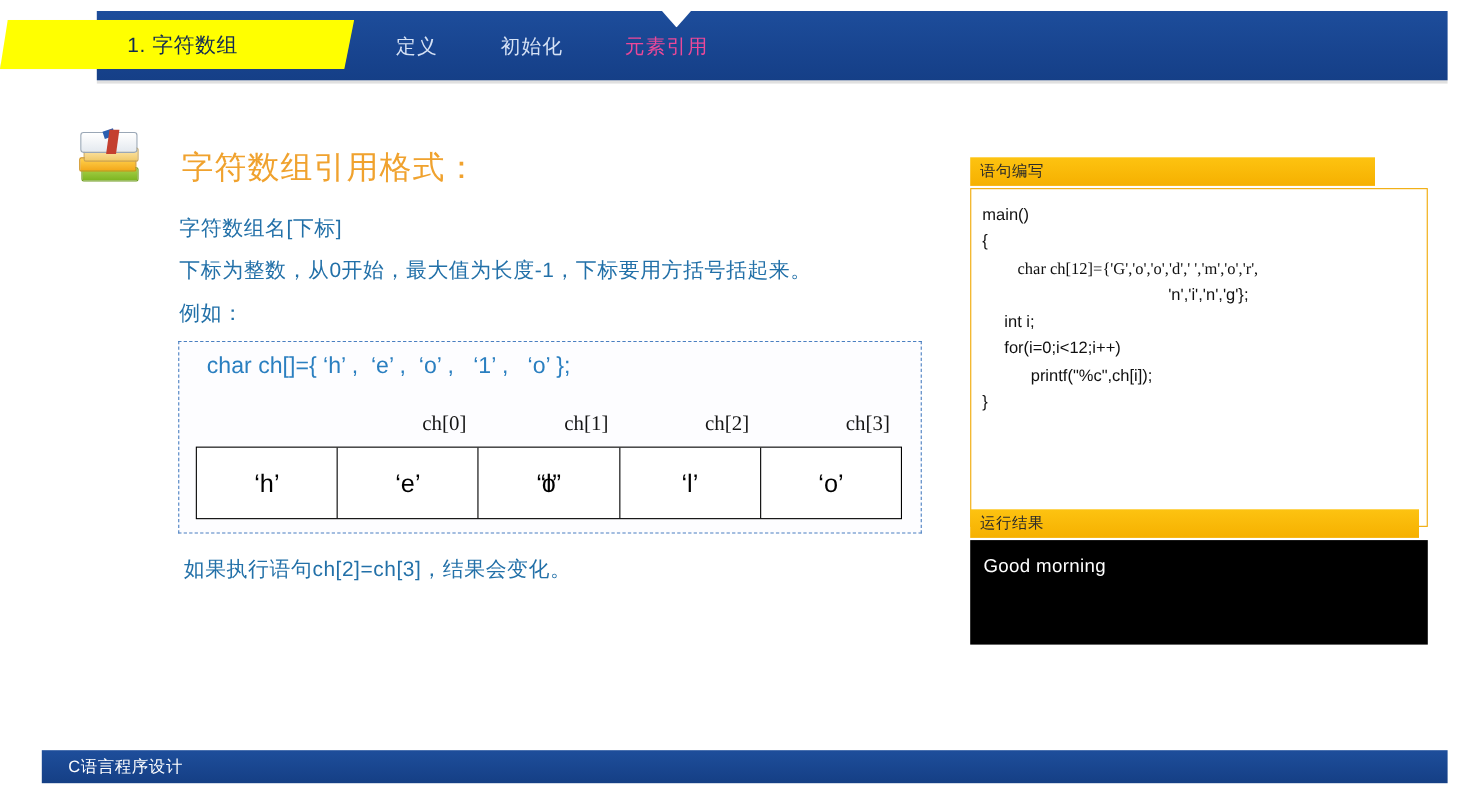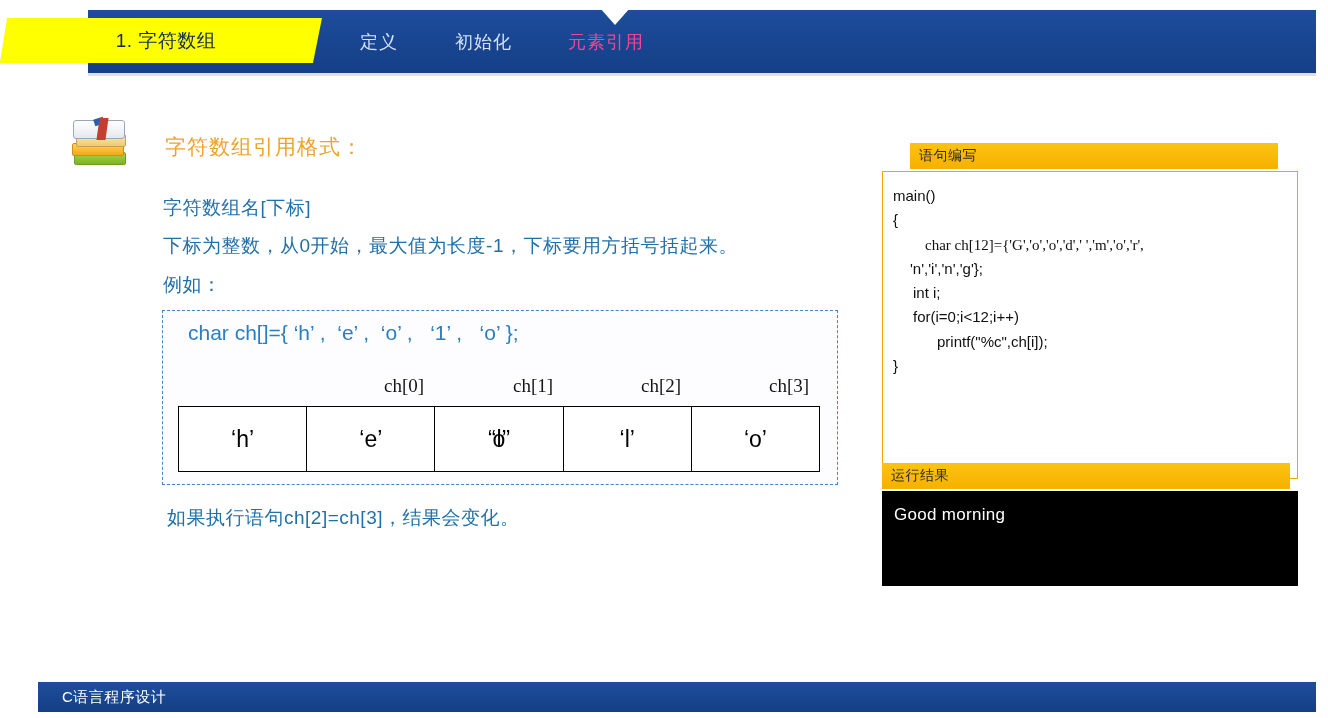--- a/index.html
+++ b/index.html
@@ -136,21 +136,21 @@
   #books-icon .bkm {
     position:absolute; left: 28px; top: 0px; width: 9px; height: 22px;
     background:#c43f2f; transform: skewX(-8deg);
   }
 
   
   #heading {
     position: absolute;
     left: 165px;
     top: 133px;
-    font-size: 21px;
+    font-size: 29px;
     color: #f0a22e;
     letter-spacing: 1px;
     white-space: nowrap;
   }
   .body-line {
     position: absolute;
     left: 163px;
     color: #2270a8;
     font-size: 19px;
     letter-spacing: 0.5px;
@@ -244,40 +244,40 @@
     background: #fcb900;
     background: linear-gradient(to bottom,#fdc311,#f6b000);
     color: #2a2a2a;
     font-size: 14px;
     display: flex;
     align-items: center;
     padding-left: 9px;
     box-sizing: border-box;
     letter-spacing: 0.5px;
   }
-  #code-panel-header  { left: 882px; top: 143px; width: 368px; height: 26px; margin-left: 28px; }
+  #code-panel-header  { left: 882px; top: 143px; width: 368px; height: 26px; }
   #result-panel-header{ left: 882px; top: 463px; width: 408px; height: 26px; }
 
   #code-panel-body {
     position: absolute;
     left: 882px;
     top: 171px;
     width: 416px;
     height: 308px;
     background: #ffffff;
     border: 1px solid #f0a800;
     box-sizing: border-box;
     padding: 12px 10px 0 10px;
     font-size: 15px;
     color: #101010;
     line-height: 1.62;
   }
   #code-panel-body .ln { white-space: pre-wrap; }
   #code-panel-body .i1 { padding-left: 32px; font-family: Liberation Serif, serif; }
-  #code-panel-body .i1b { padding-left: 17px; }
+  #code-panel-body .i1b { padding-left: 17px; text-align: center; }
   #code-panel-body .i2 { padding-left: 20px; }
   #code-panel-body .i3 { padding-left: 44px; }
 
   #result-panel-body {
     position: absolute;
     left: 882px;
     top: 491px;
     width: 416px;
     height: 95px;
     background: #000000;

